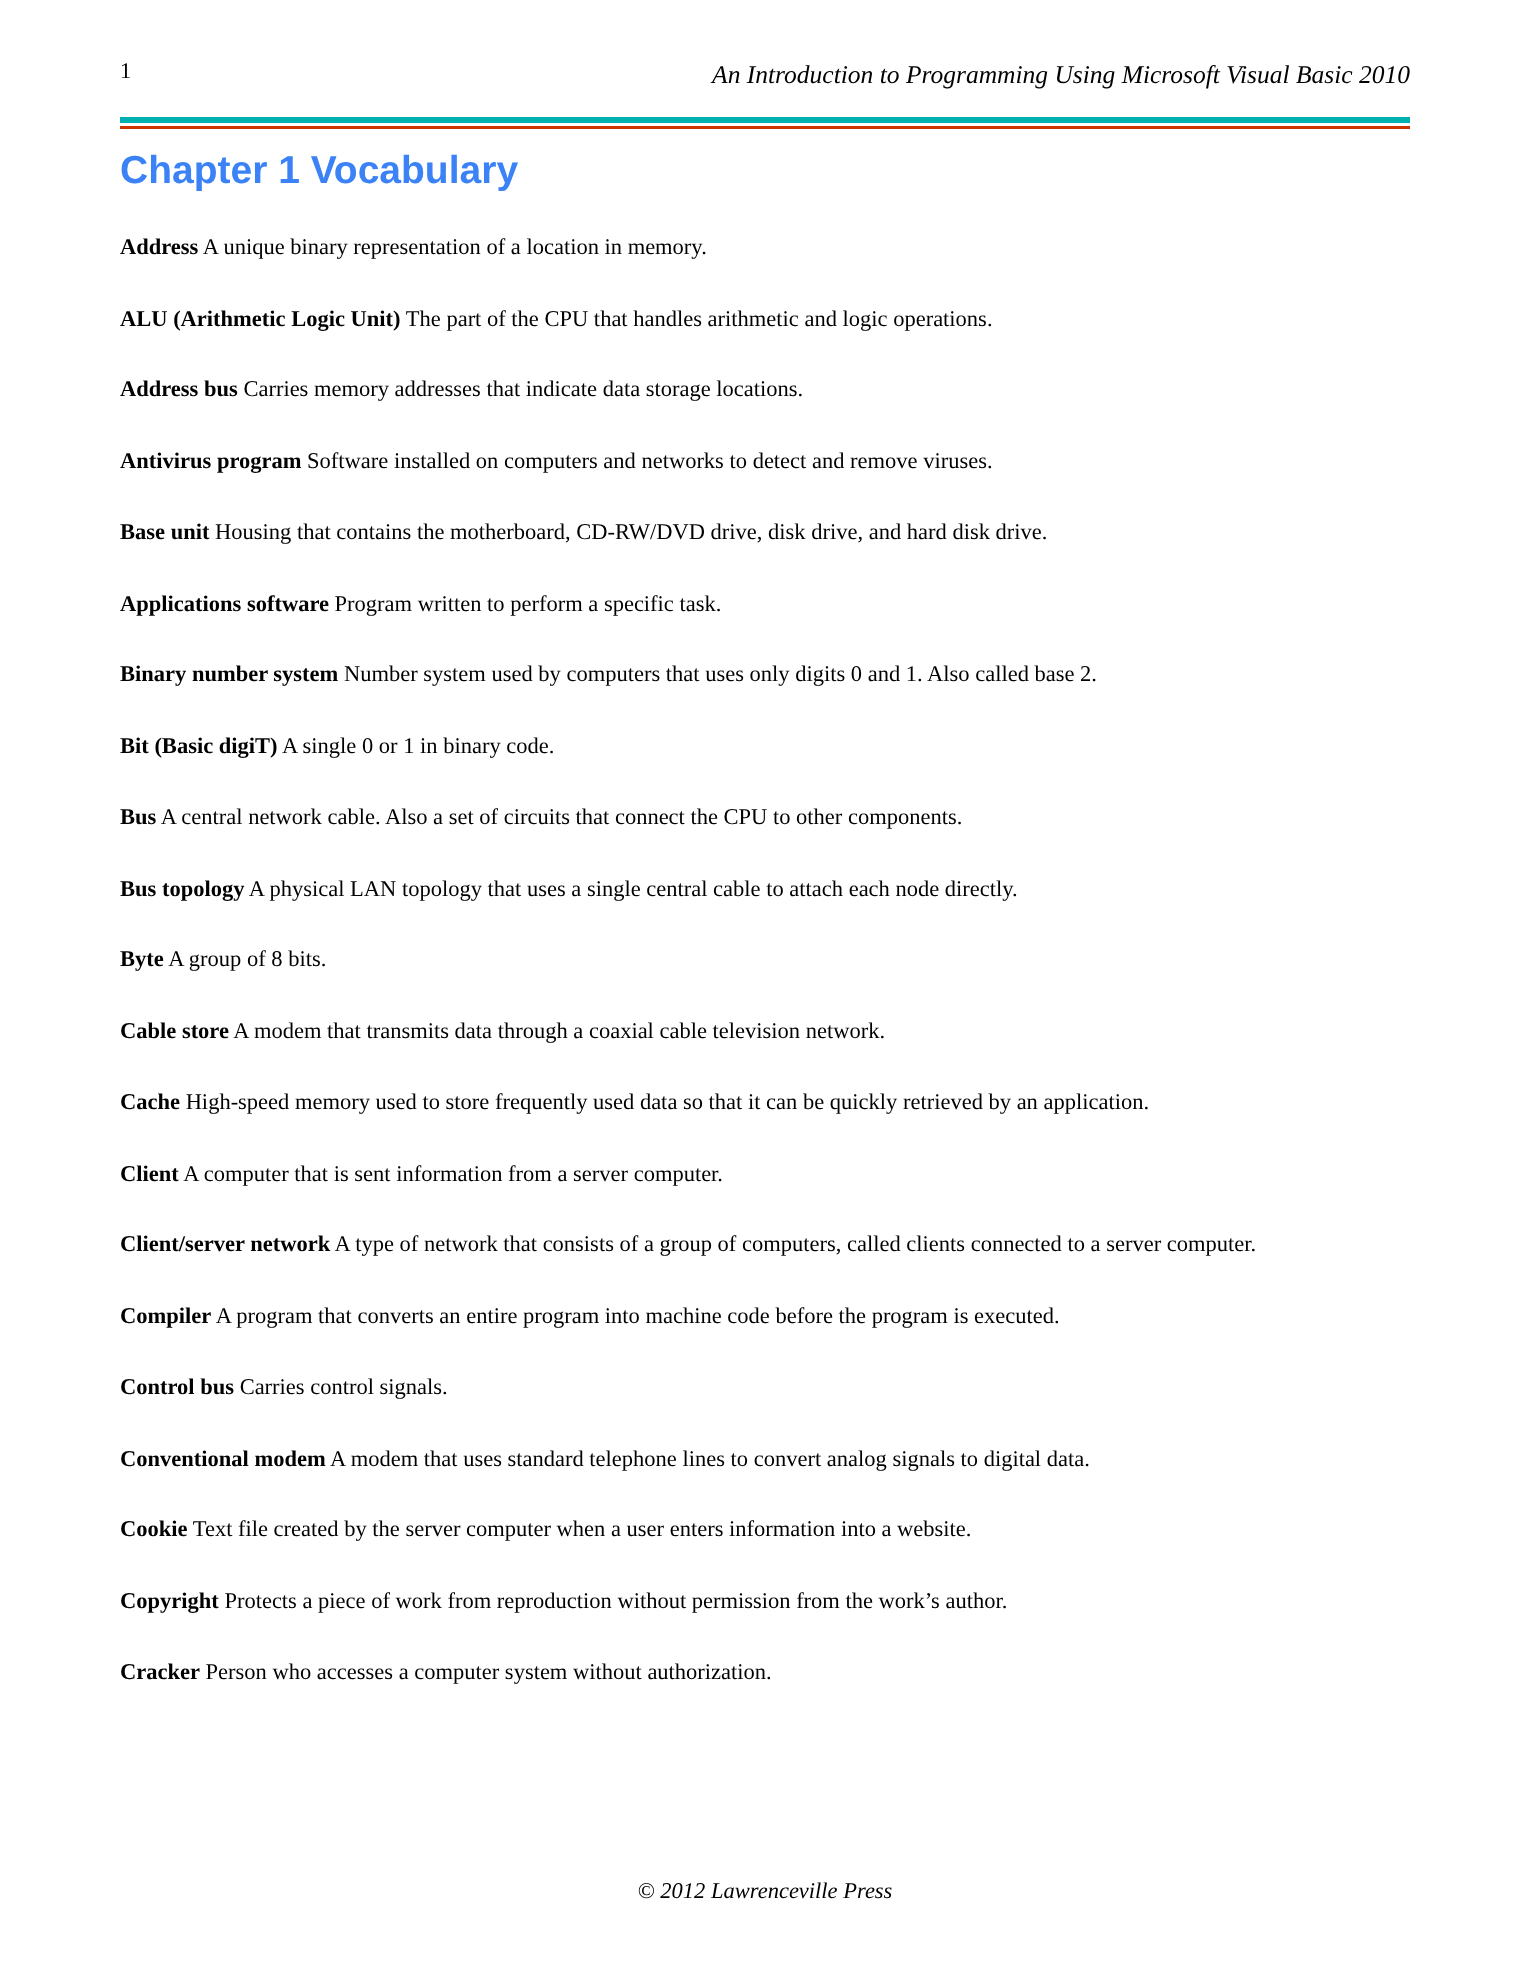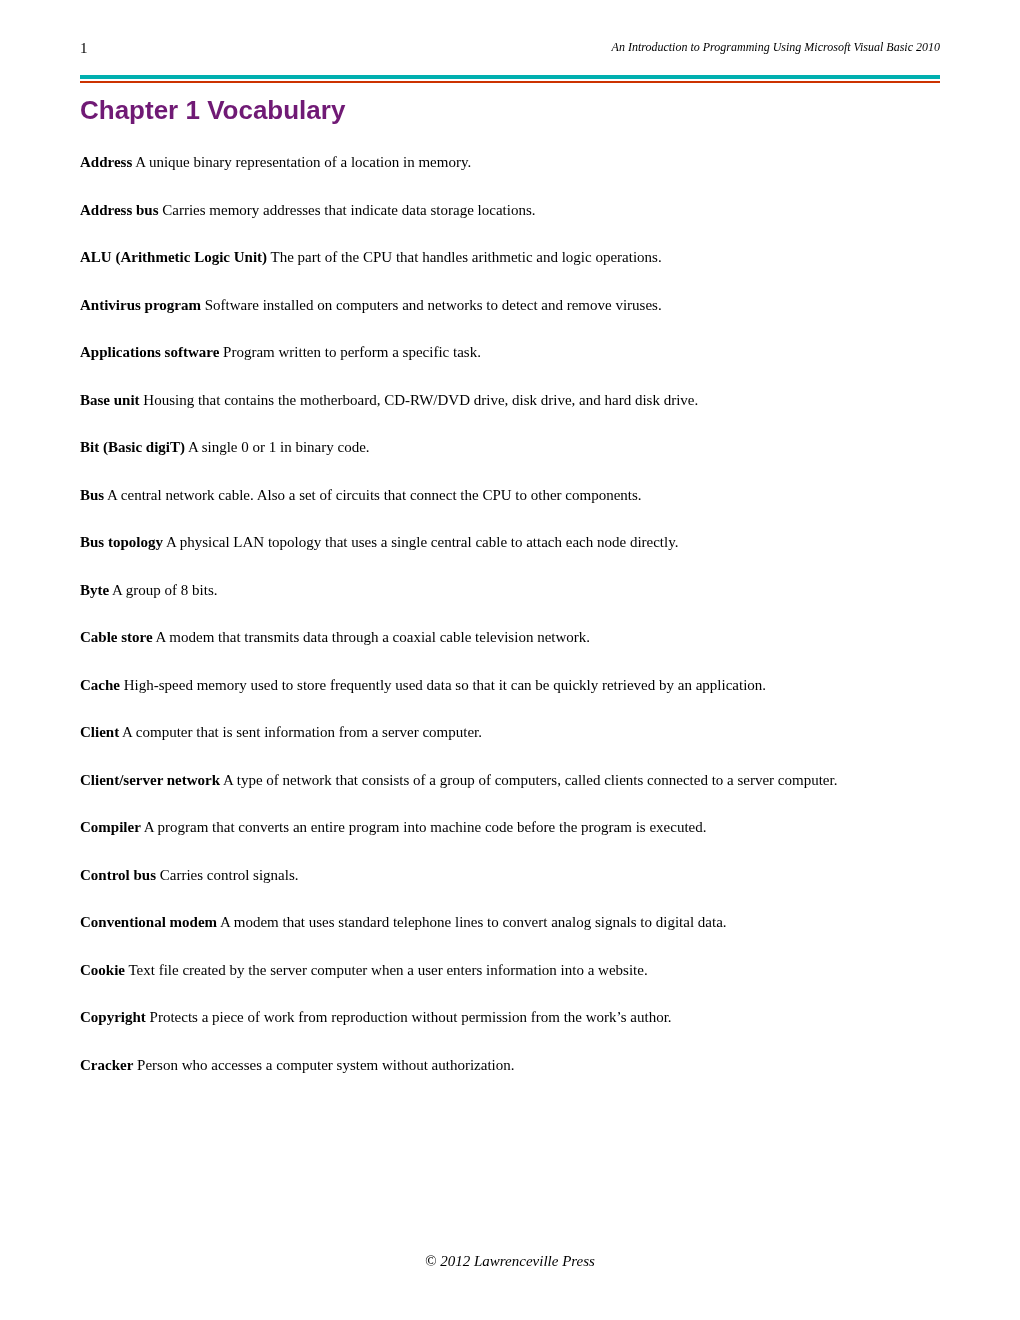--- a/index.html
+++ b/index.html
@@ -31,21 +31,21 @@
       margin-bottom: 18px;
     }
 
     .header-page-num {
       font-size: 15px;
       font-style: normal;
       font-weight: normal;
     }
 
     .header-title {
-      font-size: 12px;
+      font-size: 17px;
       font-style: italic;
       font-weight: normal;
     }
 
     .divider-container {
       margin-bottom: 10px;
     }
 
     .divider-top {
       height: 4px;
@@ -57,21 +57,21 @@
       height: 2px;
       background-color: #cc3300;
     }
 
     .chapter-title {
       font-size: 26px;
       font-weight: bold;
       font-family: Arial, Helvetica, sans-serif;
       margin-top: 12px;
       margin-bottom: 18px;
-      color: #701a75;
+      color: #3b82f6;
     }
 
     .vocab-section {
       margin-top: 10px;
     }
 
     .vocab-entry {
       margin-bottom: 10px;
       line-height: 1.5;
       margin-top: 25px;
@@ -110,33 +110,36 @@
     <div class="divider-bottom"></div>
   </div>
 
   <h1 class="chapter-title">Chapter 1 Vocabulary</h1>
 
   <div class="vocab-section">
   <div class="vocab-entry">
         <p><span class="term">Address</span>  A unique binary representation of a location in memory.</p>
       </div>
       <div class="vocab-entry">
-        <p><span class="term">Address bus</span>   Carries memory addresses that indicate data storage locations.</p>
+        <p><span class="term">ALU (Arithmetic Logic Unit)</span>   The part of the CPU that handles arithmetic and logic operations.</p>
       </div>
       <div class="vocab-entry">
-        <p><span class="term">ALU (Arithmetic Logic Unit)</span>   The part of the CPU that handles arithmetic and logic operations.</p>
+        <p><span class="term">Address bus</span>   Carries memory addresses that indicate data storage locations.</p>
       </div>
       <div class="vocab-entry">
         <p><span class="term">Antivirus program</span>   Software installed on computers and networks to detect and remove viruses.</p>
       </div>
       <div class="vocab-entry">
+        <p><span class="term">Base unit</span>  Housing that contains the motherboard, CD-RW/DVD drive, disk drive, and hard disk drive.</p>
+      </div>
+      <div class="vocab-entry">
         <p><span class="term">Applications software</span>   Program written to perform a specific task.</p>
       </div>
       <div class="vocab-entry">
-        <p><span class="term">Base unit</span>  Housing that contains the motherboard, CD-RW/DVD drive, disk drive, and hard disk drive.</p>
+        <p><span class="term">Binary number system</span>   Number system used by computers that uses only digits 0 and 1. Also called base 2.</p>
       </div>
       <div class="vocab-entry">
         <p><span class="term">Bit (Basic digiT)</span>   A single 0 or 1 in binary code.</p>
       </div>
       <div class="vocab-entry">
         <p><span class="term">Bus</span>   A central network cable. Also a set of circuits that connect the CPU to other components.</p>
       </div>
       <div class="vocab-entry">
         <p><span class="term">Bus topology</span>   A physical LAN topology that uses a single central cable to attach each node directly.</p>
       </div>

